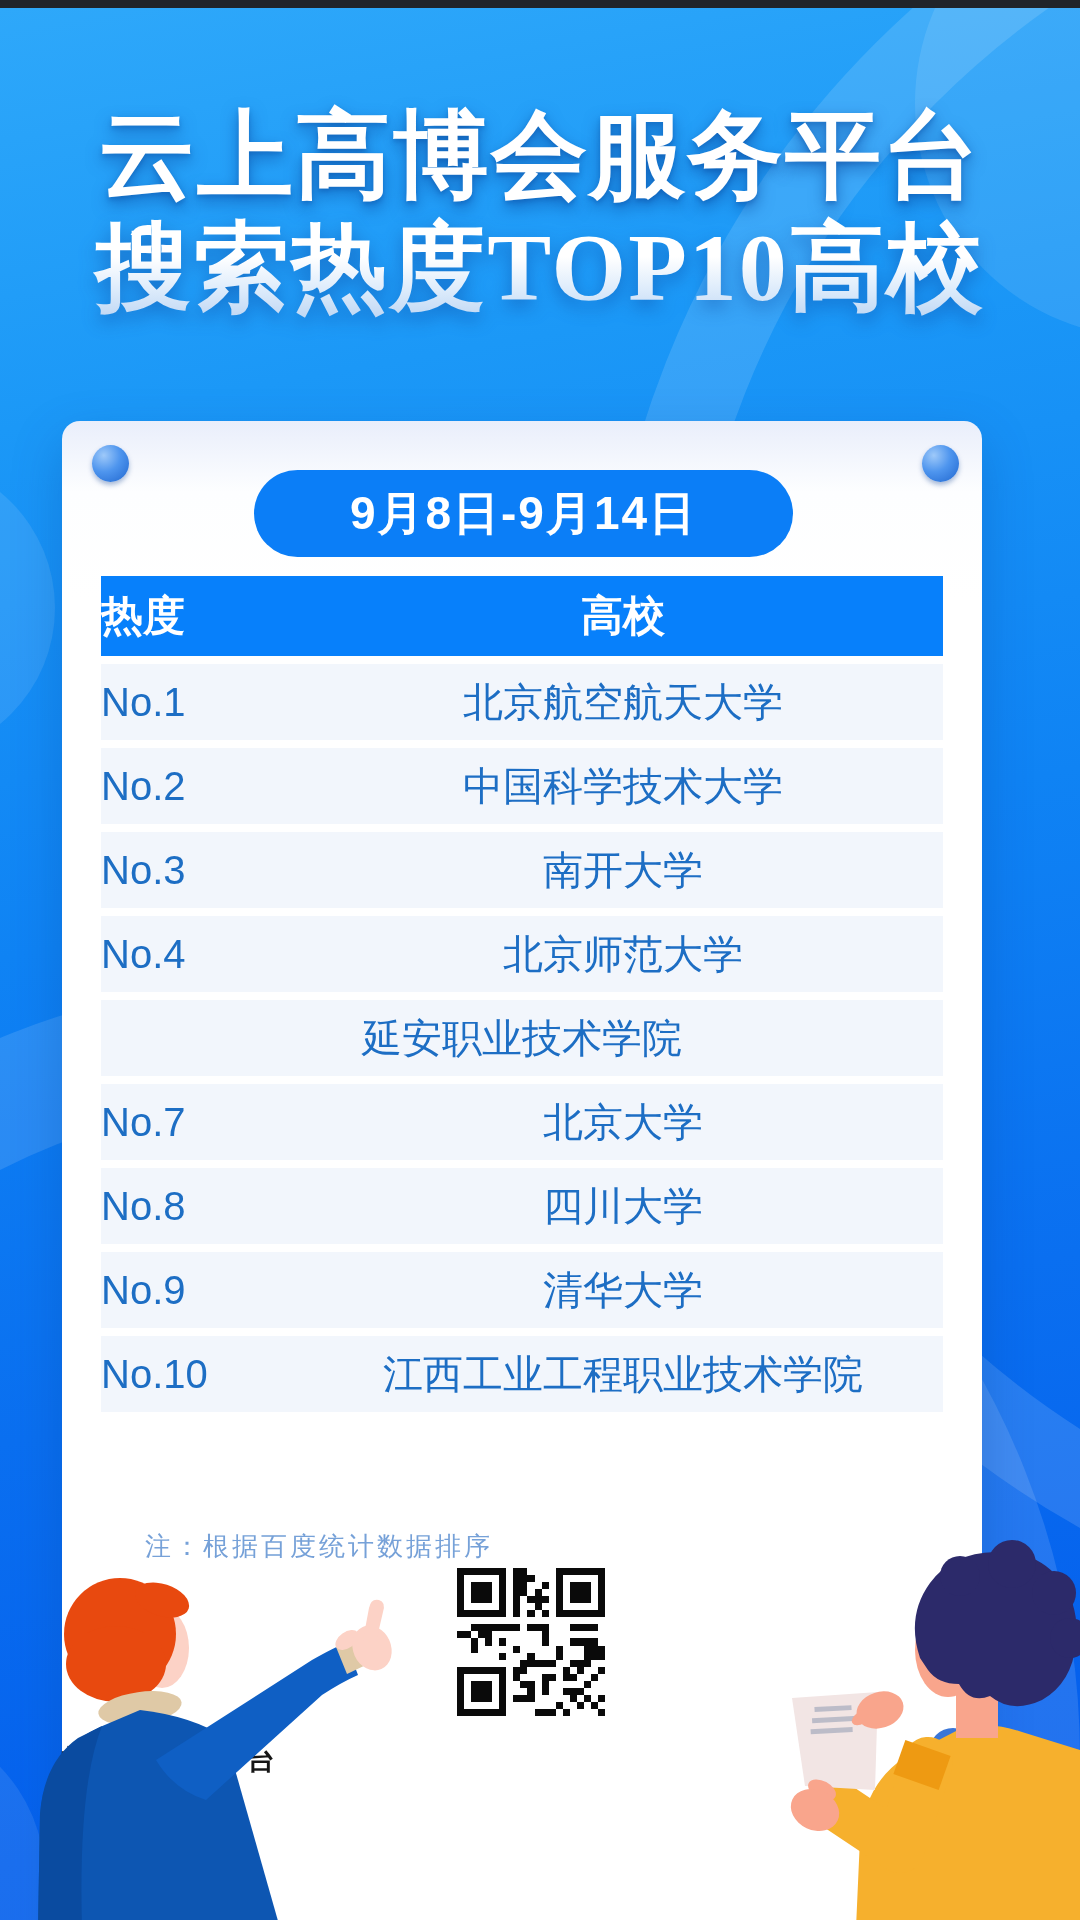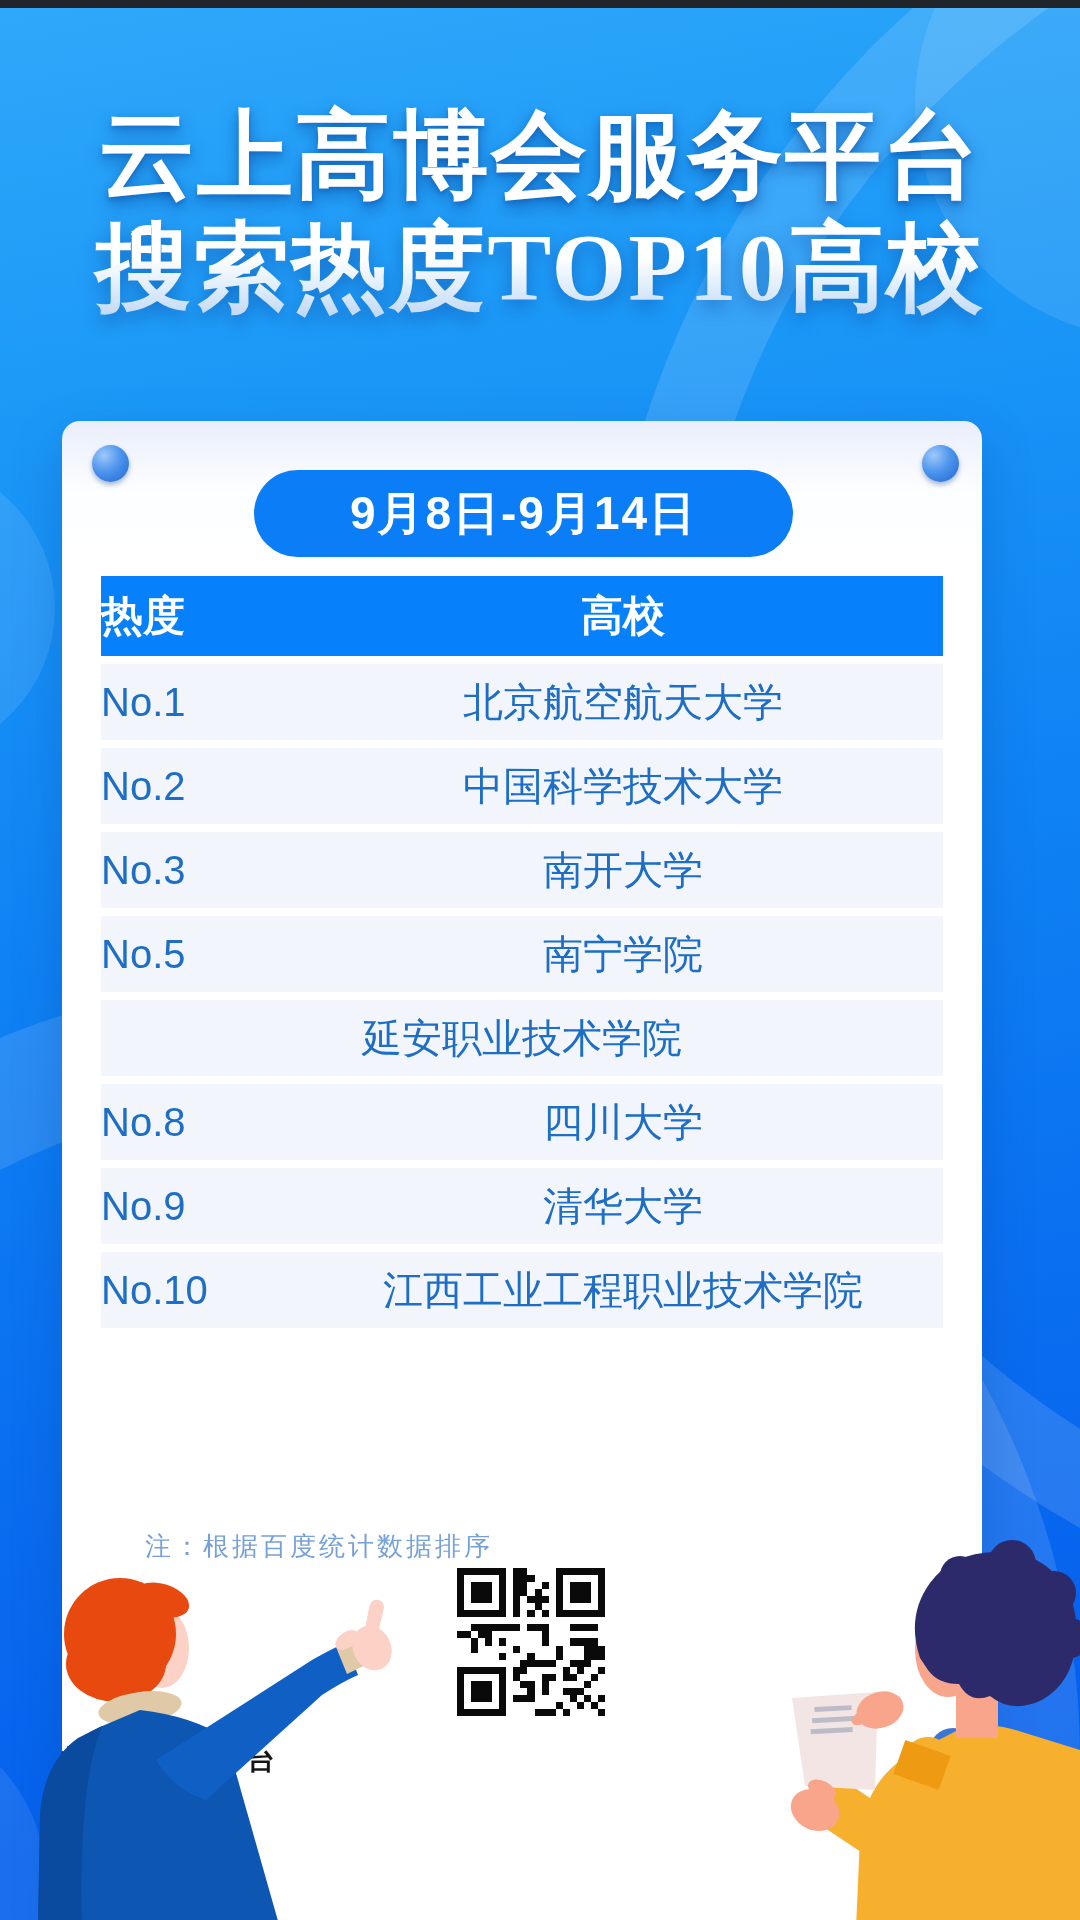--- a/index.html
+++ b/index.html
@@ -88,25 +88,29 @@
           </div>
           <div class="row">
             <span class="cell-rank">No.2</span>
             <span class="cell-school">中国科学技术大学</span>
           </div>
           <div class="row">
             <span class="cell-rank">No.3</span>
             <span class="cell-school">南开大学</span>
           </div>
           <div class="row">
-            <span class="cell-rank">No.5</span>
-            <span class="cell-school">南宁学院</span>
+            <span class="cell-rank">No.4</span>
+            <span class="cell-school">北京师范大学</span>
           </div>
           <div class="row">
             <span class="cell-school">延安职业技术学院</span>
+          </div>
+          <div class="row">
+            <span class="cell-rank">No.7</span>
+            <span class="cell-school">北京大学</span>
           </div>
           <div class="row">
             <span class="cell-rank">No.8</span>
             <span class="cell-school">四川大学</span>
           </div>
           <div class="row">
             <span class="cell-rank">No.9</span>
             <span class="cell-school">清华大学</span>
           </div>
           <div class="row">

